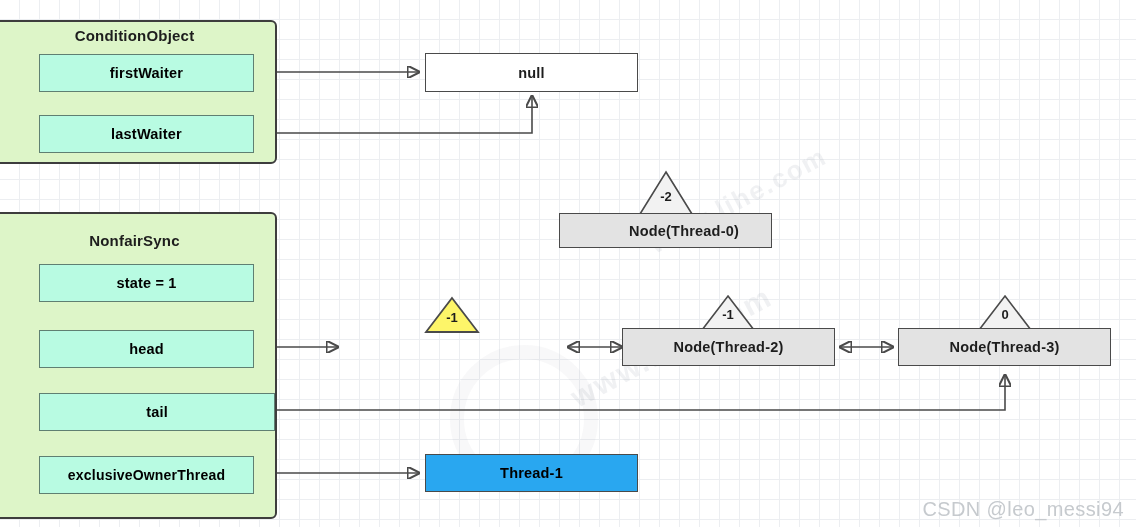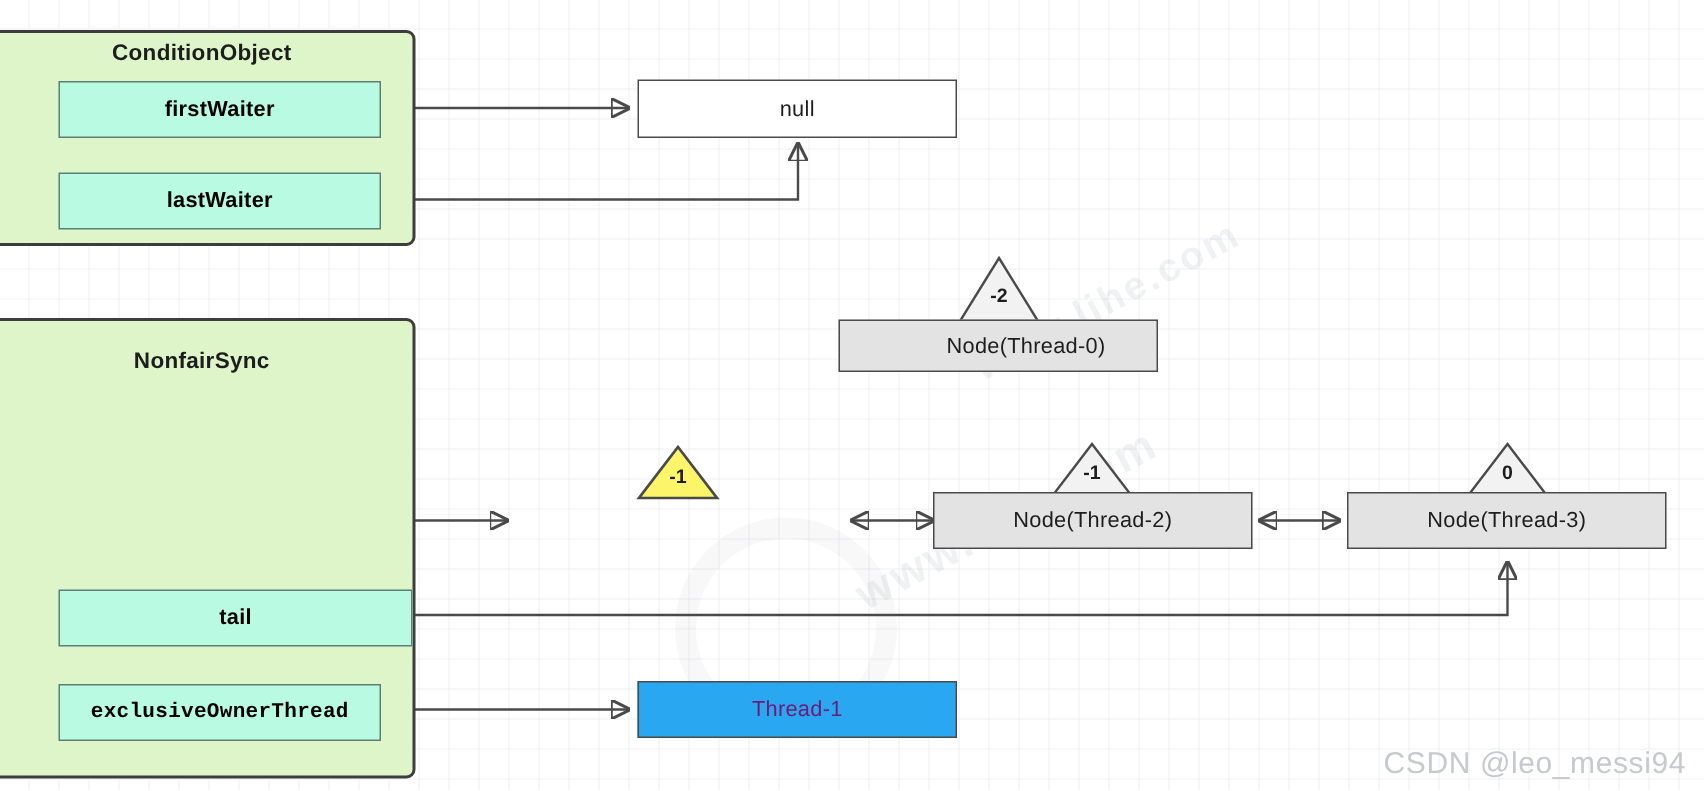--- a/index.html
+++ b/index.html
@@ -83,28 +83,28 @@
   }
 
   
   .node-box {
     position: absolute;
     box-sizing: border-box;
     display: flex;
     align-items: center;
     justify-content: center;
     font-size: 14.5px;
-    font-weight: normal;
+    font-weight: bold;
     color: #1d1d1d;
     letter-spacing: 0.2px;
   }
   .node-box.gray  { background: #e3e3e3; border: 1.5px solid #4a4a4a; }
   .node-box.mint  { background: #b8fbe2; border: 1.5px solid #5f7f72; }
   .node-box.white { background: #ffffff; border: 1.5px solid #4a4a4a; }
-  .node-box.blue  { background: #29a7f0; border: 1.5px solid #4a4a4a; color: #701a75; }
+  .node-box.blue  { background: #29a7f0; border: 1.5px solid #4a4a4a; color: #000000; }
 
   
   .tri {
     position: absolute;
     width: 56px;
     height: 46px;
   }
   .tri svg { display: block; overflow: visible; }
   .tri .tri-label {
     position: absolute;
@@ -155,22 +155,24 @@
   </svg>
 
   <div class="obj-box" style="left:-8px; top:20px; width:285px; height:144px;">
     <div class="obj-title" style="top:5px;">ConditionObject</div>
     <div class="field-box" style="left:45px; top:32px; width:215px; height:38px;">firstWaiter</div>
     <div class="field-box" style="left:45px; top:93px; width:215px; height:38px;">lastWaiter</div>
   </div>
 
   <div class="obj-box" style="left:-8px; top:212px; width:285px; height:307px;">
     <div class="obj-title" style="top:18px;">NonfairSync</div>
+    <div class="field-box" style="left:45px; top:50px; width:215px; height:38px;">state = 1</div>
+    <div class="field-box" style="left:45px; top:116px; width:215px; height:38px;">head</div>
     <div class="field-box" style="left:45px; top:179px; width:236px; height:38px;">tail</div>
-    <div class="field-box" style="left:45px; top:242px; width:215px; height:38px; font-size:14px;font-family:Liberation Mono, monospace;">exclusiveOwnerThread</div>
+    <div class="field-box" style="left:45px; top:242px; width:215px; height:38px; font-size:14px;">exclusiveOwnerThread</div>
   </div>
 
   <div class="node-box white" style="left:425px; top:53px; width:213px; height:39px;">null</div>
 
   <div class="tri" style="left:638px; top:170px;">
     <svg width="56" height="46" viewBox="0 0 56 46">
       <polygon points="28,2 54,44 2,44" fill="#f2f2f2" stroke="#4a4a4a" stroke-width="1.6"></polygon>
     </svg>
     <div class="tri-label">-2</div>
   </div>

